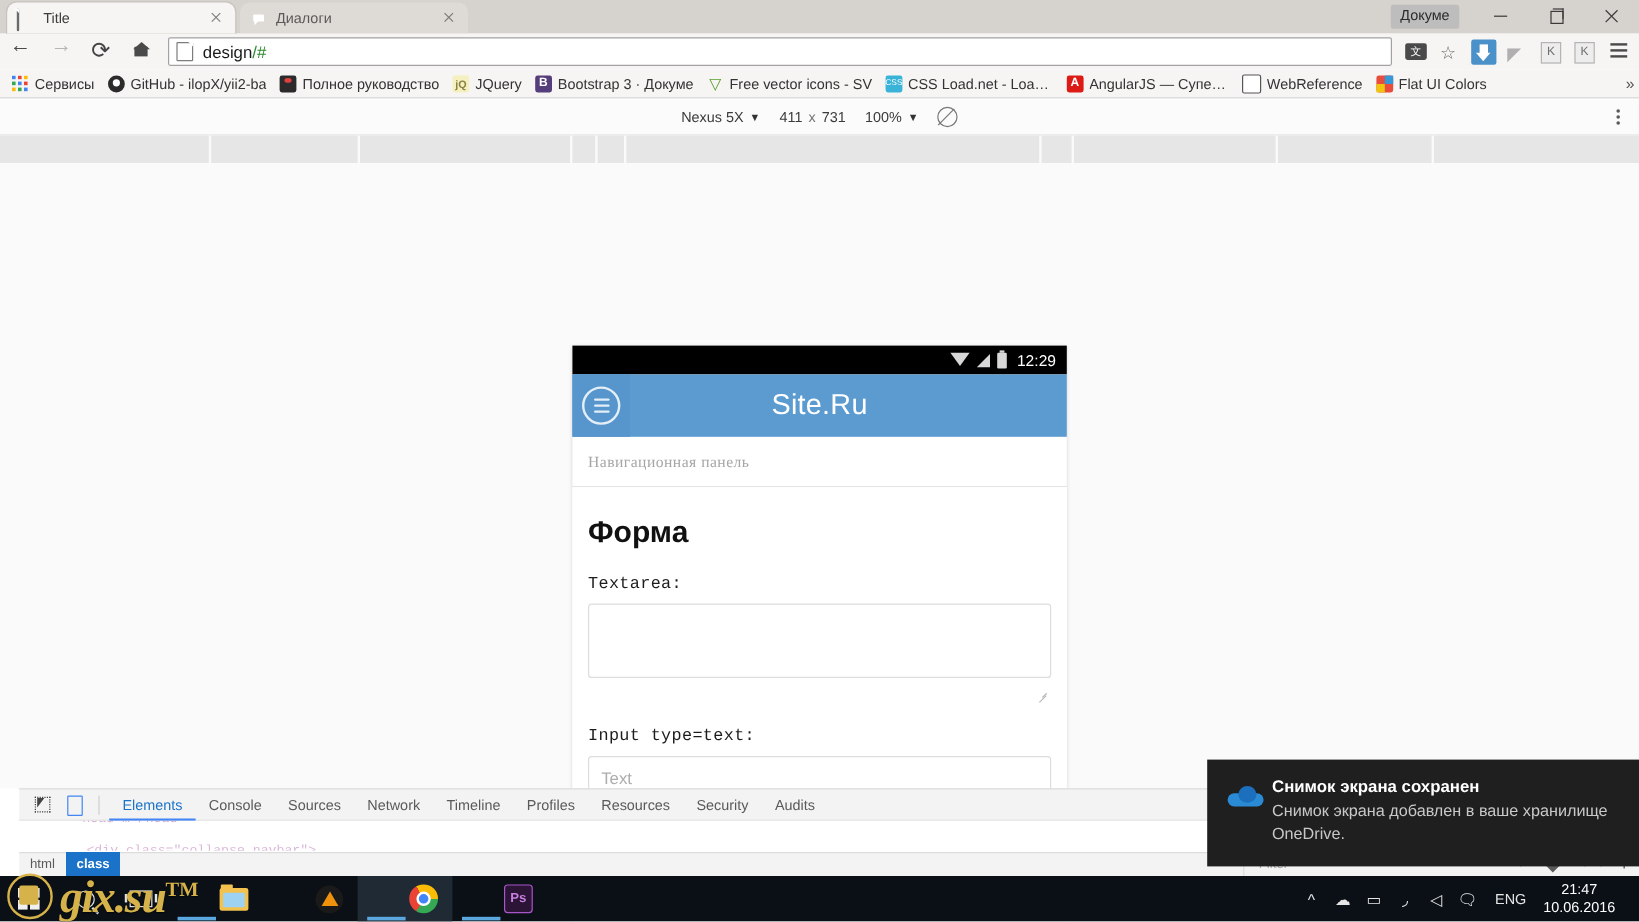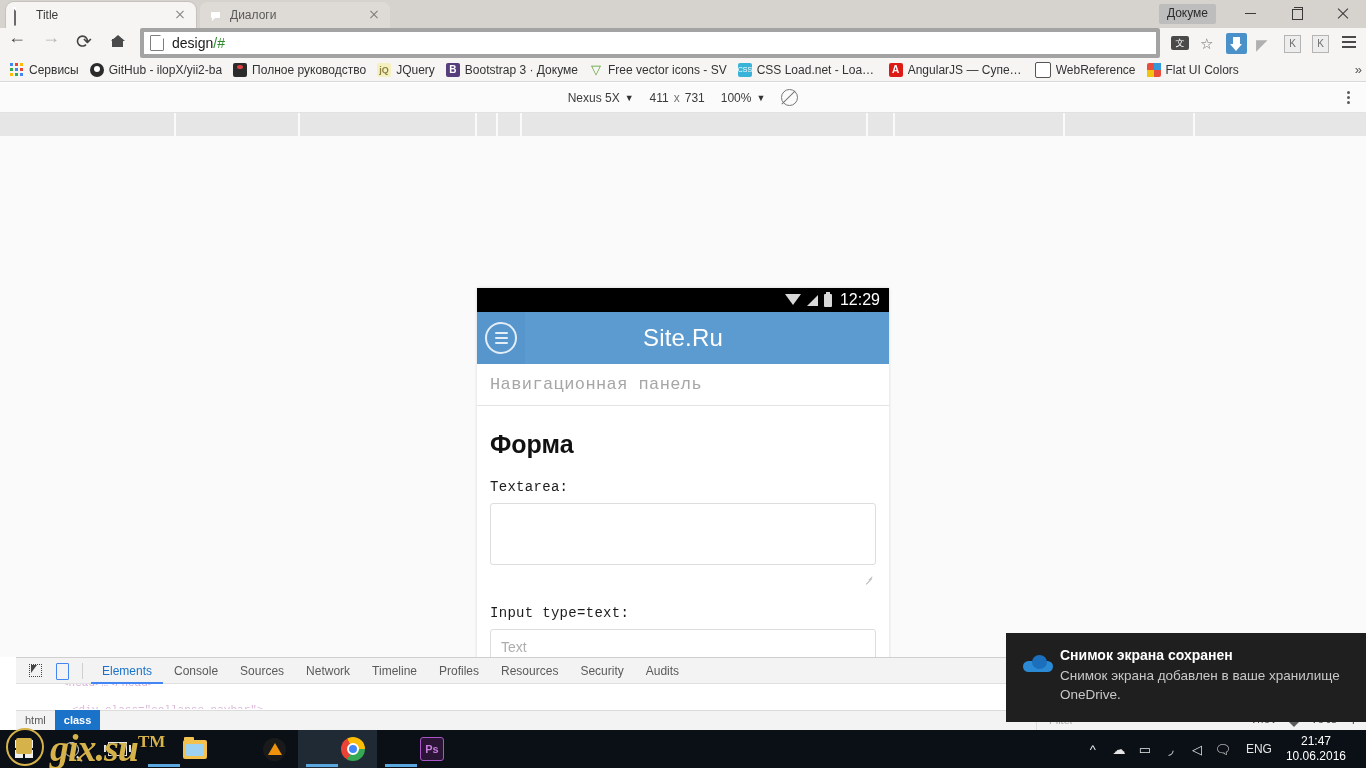--- a/index.html
+++ b/index.html
@@ -101,21 +101,21 @@
     content:"";position:absolute;left:0;top:4px;width:11px;height:8px;
     background:#4a4a4a;
   }
   .home-ic:after{
     content:"";position:absolute;left:-1px;top:0;
     border-left:7px solid transparent;border-right:7px solid transparent;
     border-bottom:6px solid #4a4a4a;
   }
   .omnibox{
     flex:1;height:22px;margin:0 6px 0 4px;background:#ffffff;
-    border:4px solid #a3a3a3;border-radius:2px;display:flex;align-items:center;
+    border:1px solid #a3a3a3;border-radius:2px;display:flex;align-items:center;
     padding:0 6px;
   }
   .omni-icon{width:12px;height:14px;border:1px solid #7d7d7d;background:#fff;
     margin-right:8px;flex:0 0 12px;border-radius:1px;position:relative;}
   .omni-icon:after{content:"";position:absolute;right:-1px;top:-1px;
     border-left:4px solid transparent;border-top:4px solid #ffffff;}
   .omni-text{font-size:14px;color:#1a1a1a;white-space:nowrap;}
   .omni-text .grn{color:#2e8b2e;}
   .tb-icons{display:flex;align-items:center;padding-right:4px;}
   .tbi{width:28px;height:26px;position:relative;flex:0 0 28px;}
@@ -215,21 +215,21 @@
     width:0;height:0;border-left:8px solid transparent;border-right:8px solid transparent;
     border-top:11px solid #d8d8d8;position:relative;top:-1px;
   }
   .sb-sig{
     width:0;height:0;border-left:11px solid transparent;border-bottom:11px solid #d8d8d8;
   }
   .sb-bat{
     width:8px;height:13px;background:#d8d8d8;position:relative;border-radius:1px;
   }
   .sb-bat:before{content:"";position:absolute;left:2px;top:-2px;width:4px;height:2px;background:#d8d8d8;}
-  .sb-time{color:#fff;font-size:16px;margin-left:2px;}
+  .sb-time{color:#fff;font-size:13px;margin-left:2px;}
 
   .mheader{
     height:52px;background:#5b9bd0;position:relative;display:flex;align-items:center;
   }
   .mheader-left{
     width:48px;height:52px;background:#5796cd;display:flex;align-items:center;justify-content:center;
   }
   .burger-circle{
     width:28px;height:28px;border:2px solid #e4eef7;border-radius:50%;
     display:flex;flex-direction:column;align-items:center;justify-content:center;gap:3px;
@@ -238,21 +238,21 @@
   .mtitle{
     position:absolute;left:0;right:0;text-align:center;color:#ffffff;
     font-size:24px;font-weight:400;letter-spacing:.2px;
   }
 
   .navpanel{
     height:42px;border-bottom:1px solid #e3e3e3;display:flex;align-items:center;
     padding-left:13px;box-sizing:border-box;
   }
   .navpanel-text{
-    color:#a6a6a6;font-size:17px;font-family:Liberation Mono, monospace;letter-spacing:.4px;
+    color:#a6a6a6;font-size:13px;font-family:Liberation Serif, serif;letter-spacing:.4px;
   }
 
   .mbody{padding:18px 13px 14px 13px;box-sizing:border-box;background:#fff;}
   .form-title{
     font-size:25px;font-weight:bold;color:#111;margin:6px 0 20px 0;
     font-family:"Liberation Sans", sans-serif;
   }
   .field-label{
     font-size:14px;color:#1d1d1d;font-family:"Liberation Mono", monospace;
     margin-bottom:8px;letter-spacing:.3px;

